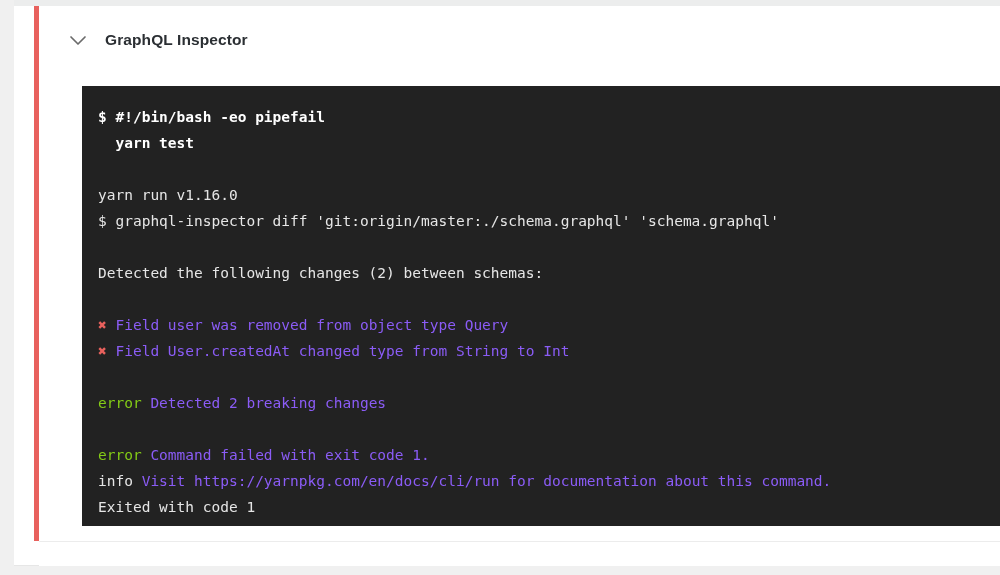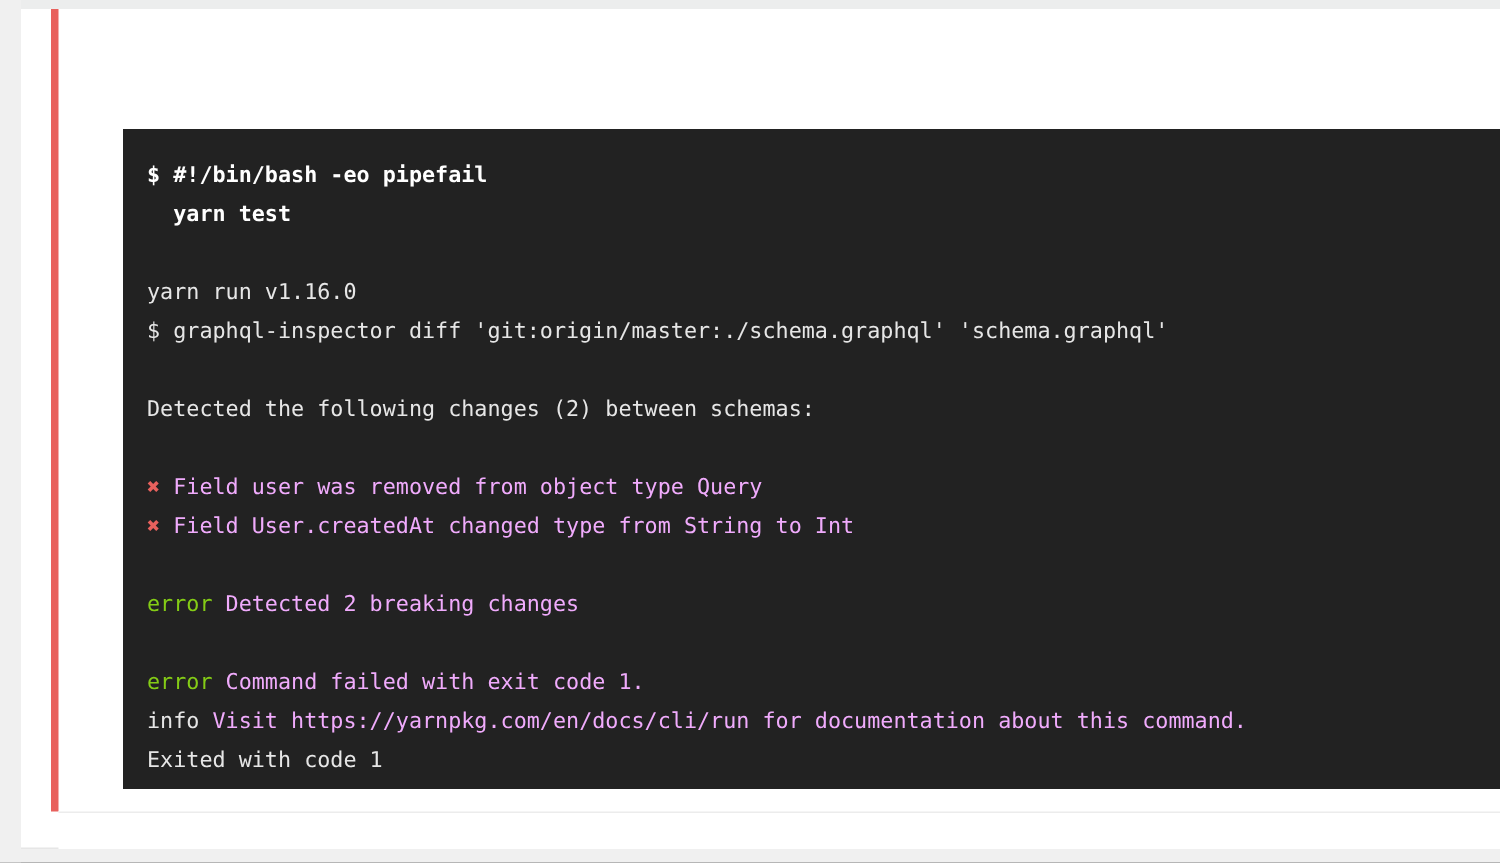--- a/index.html
+++ b/index.html
@@ -121,21 +121,21 @@
   .line.blank { min-height: 26px; }
 
   .line.cmd {
     font-weight: bold;
     color: #ffffff;
   }
 
   .tok-err   { color: #84cc16; }
   .tok-info  { color: #e5e5e5; }
   .tok-cross { color: #e8615d; font-weight: bold; }
-  .tok-txt   { color: #f0abfc; }
+  .tok-txt   { color: #8b5cf6; }
 
   
   .card-footer {
     position: absolute;
     left: 25px;
     right: 0;
     top: 535px;
     height: 25px;
     background: #ffffff;
     border-top: 1px solid #ececec;
@@ -155,20 +155,28 @@
 
 <div class="viewport">
 
   <div class="top-strip"></div>
   <div class="left-gutter"></div>
 
   <div class="job-card">
 
     <div class="status-bar"></div>
 
+    <div class="job-header">
+      <span class="chevron-icon">
+        <svg width="22" height="22" viewBox="0 0 22 22" aria-hidden="true">
+          <polyline points="4,8 11,15 18,8" fill="none" stroke="#6b6b6b" stroke-width="1.7" stroke-linecap="round" stroke-linejoin="round"></polyline>
+        </svg>
+      </span>
+      <span class="job-title">GraphQL Inspector</span>
+    </div>
 
     <div class="terminal">
       <div class="term-lines" id="term-lines"><div class="line cmd">$ #!/bin/bash -eo pipefail</div><div class="line cmd">  yarn test</div><div class="line blank">&nbsp;</div><div class="line">yarn run v1.16.0</div><div class="line">$ graphql-inspector diff 'git:origin/master:./schema.graphql' 'schema.graphql'</div><div class="line blank">&nbsp;</div><div class="line">Detected the following changes (2) between schemas:</div><div class="line blank">&nbsp;</div><div class="line"><span class="tok-cross">✖</span><span class="tok-txt"> Field user was removed from object type Query</span></div><div class="line"><span class="tok-cross">✖</span><span class="tok-txt"> Field User.createdAt changed type from String to Int</span></div><div class="line blank">&nbsp;</div><div class="line"><span class="tok-err">error</span><span class="tok-txt"> Detected 2 breaking changes</span></div><div class="line blank">&nbsp;</div><div class="line"><span class="tok-err">error</span><span class="tok-txt"> Command failed with exit code 1.</span></div><div class="line"><span class="tok-info">info</span><span class="tok-txt"> Visit https://yarnpkg.com/en/docs/cli/run for documentation about this command.</span></div><div class="line">Exited with code 1</div></div>
     </div>
 
     <div class="card-footer"></div>
   </div>
 
   <div class="page-bottom"></div>
 </div>

